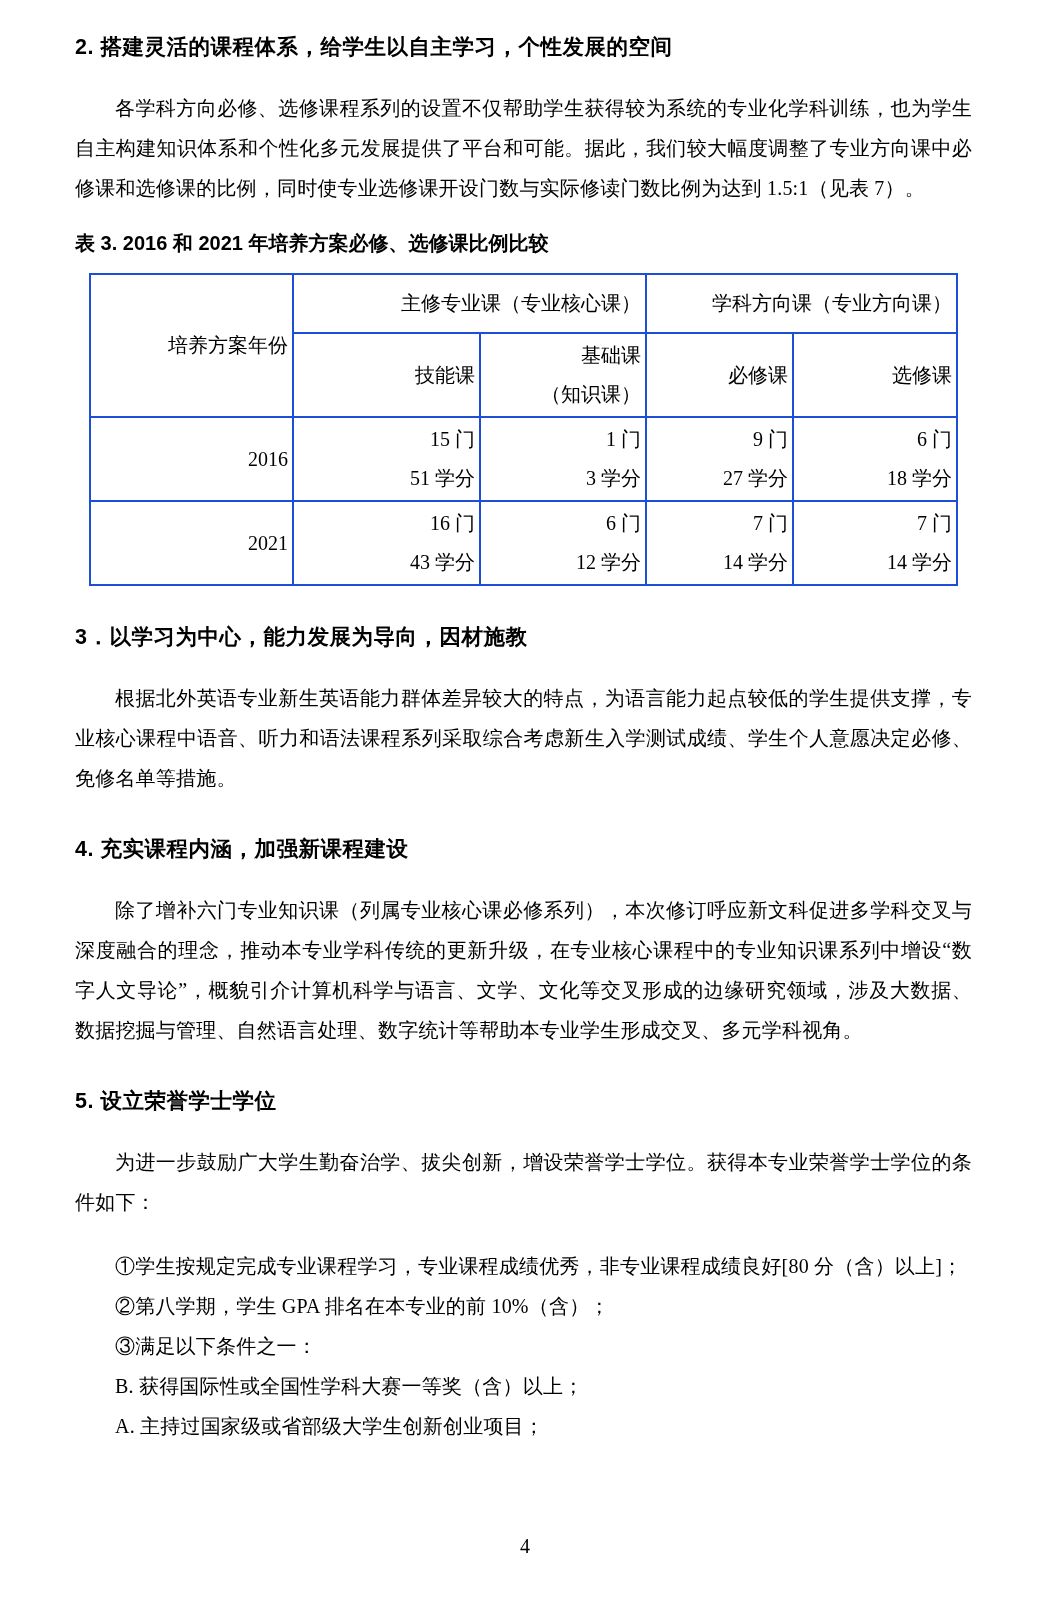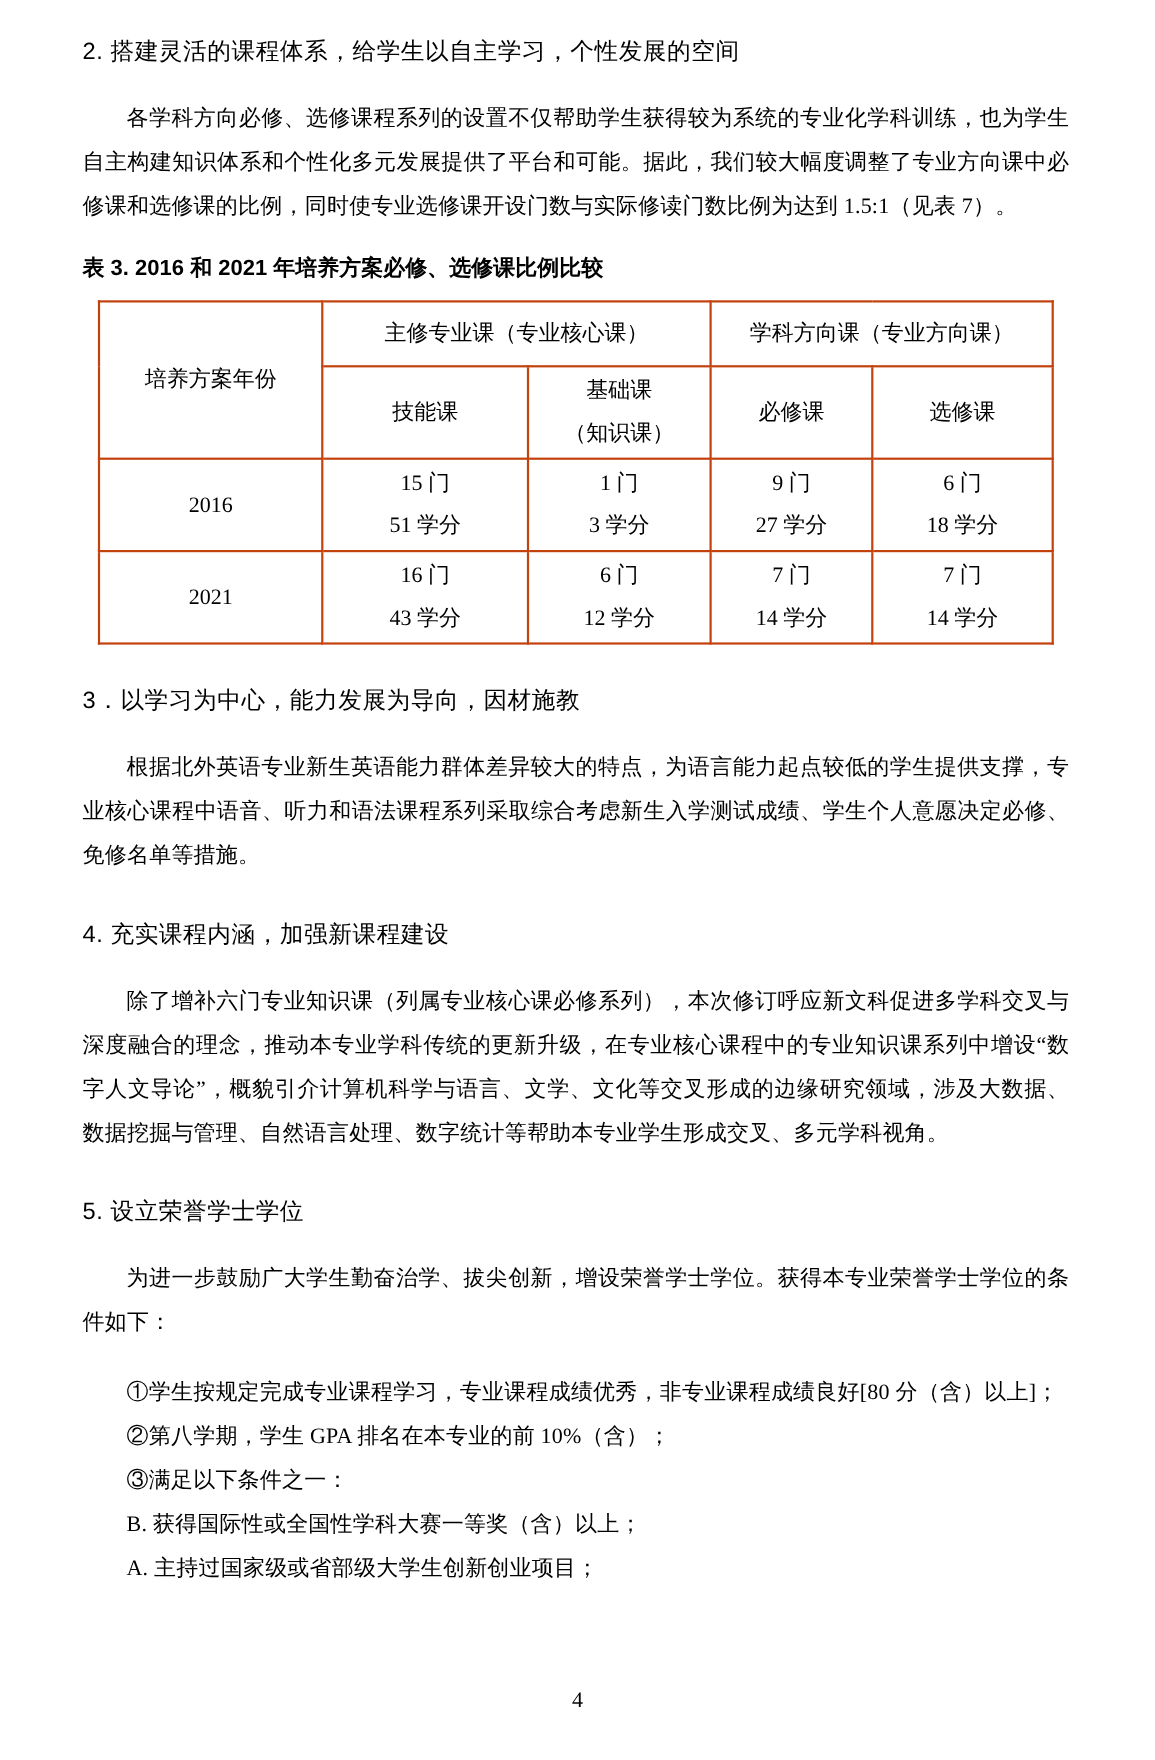--- a/index.html
+++ b/index.html
@@ -15,21 +15,21 @@
     background: #ffffff;
     color: #000000;
     box-sizing: border-box;
     padding: 28px 78px 0 75px;
     font-family: "Liberation Serif", "DejaVu Serif", serif;
     font-size: 20px;
     overflow: hidden;
   }
   .heading {
     font-family: "Liberation Sans", "DejaVu Sans", sans-serif;
-    font-weight: normal;
+    font-weight: bold;
     font-size: 21.5px;
     letter-spacing: 0.5px;
     margin: 36px 0 26px 0;
     line-height: 1.4;
   }
   .heading.first { margin-top: 4px; }
   .para {
     text-align: justify;
     text-indent: 2em;
     line-height: 2.0;
@@ -43,22 +43,22 @@
     text-align: left;
     margin: 22px 0 16px 0;
   }
   table.cmp {
     border-collapse: collapse;
     table-layout: fixed;
     margin: 0 auto;
     width: 867px;
   }
   table.cmp td {
-    border: 2px solid #c2410c;
-    text-align: center;
+    border: 2px solid #1d4ed8;
+    text-align: right;
     vertical-align: middle;
     padding: 2px 4px;
     line-height: 1.95;
     font-size: 20px;
   }
   tr.hdr1 { height: 59px; }
   tr.hdr2 { height: 82px; }
   tr.data { height: 74px; font-family: Liberation Serif, serif; }
   .conds { margin-top: 24px; }
   .conds .para { margin: 0; }

